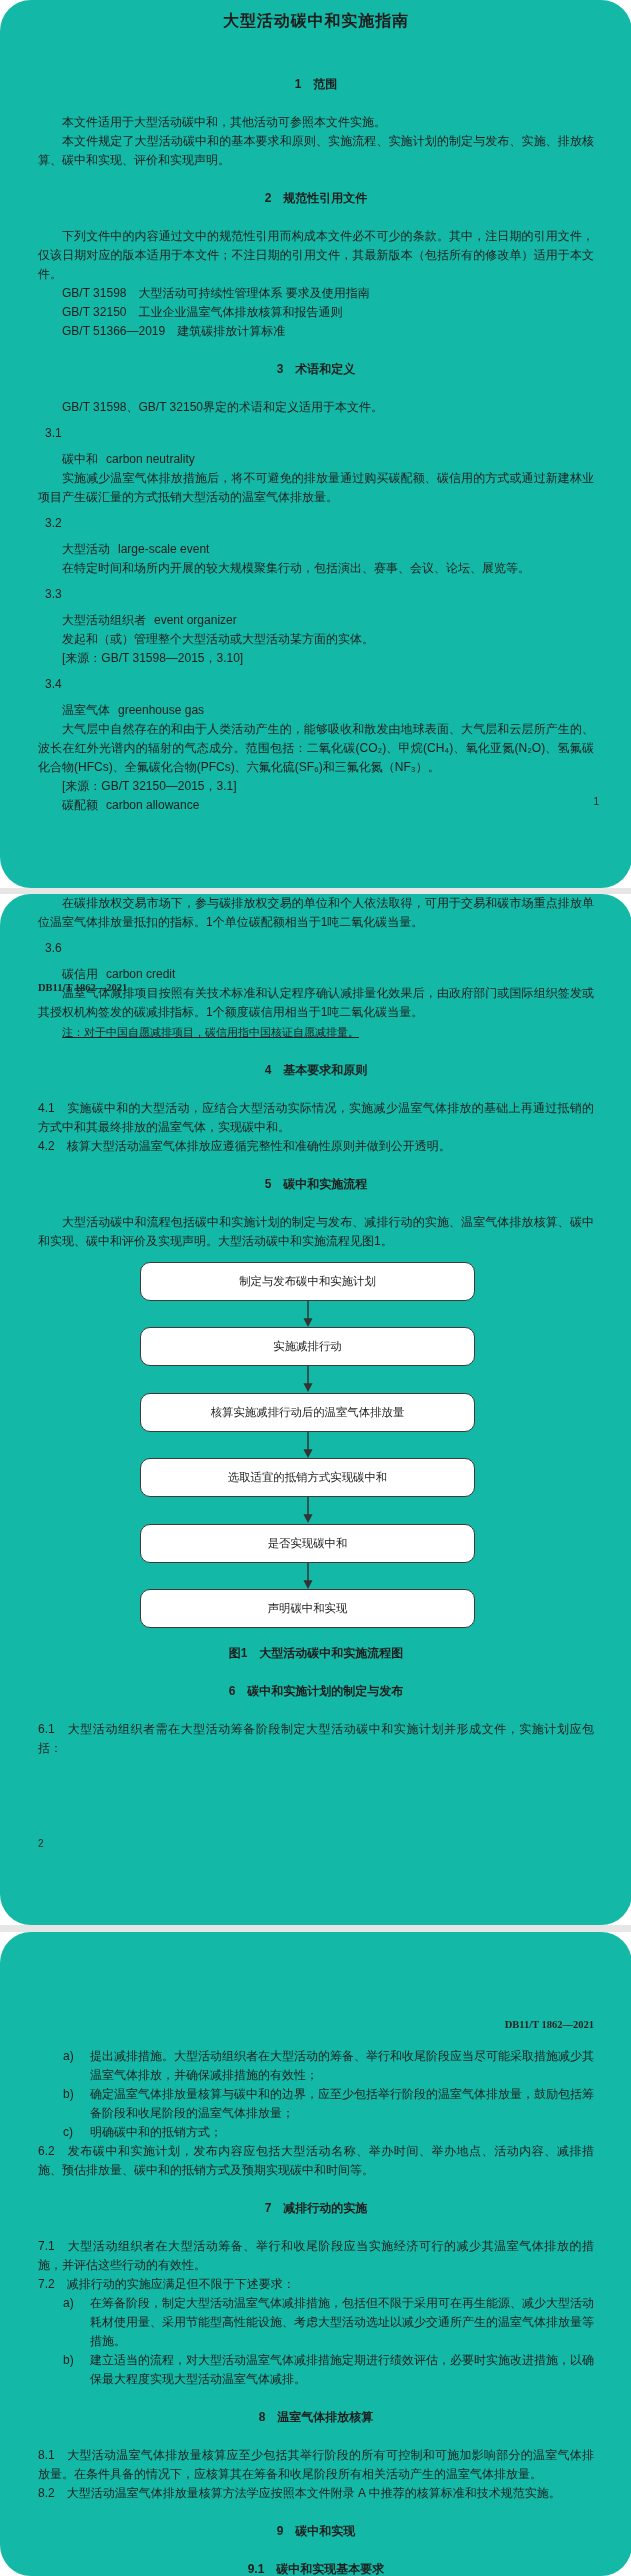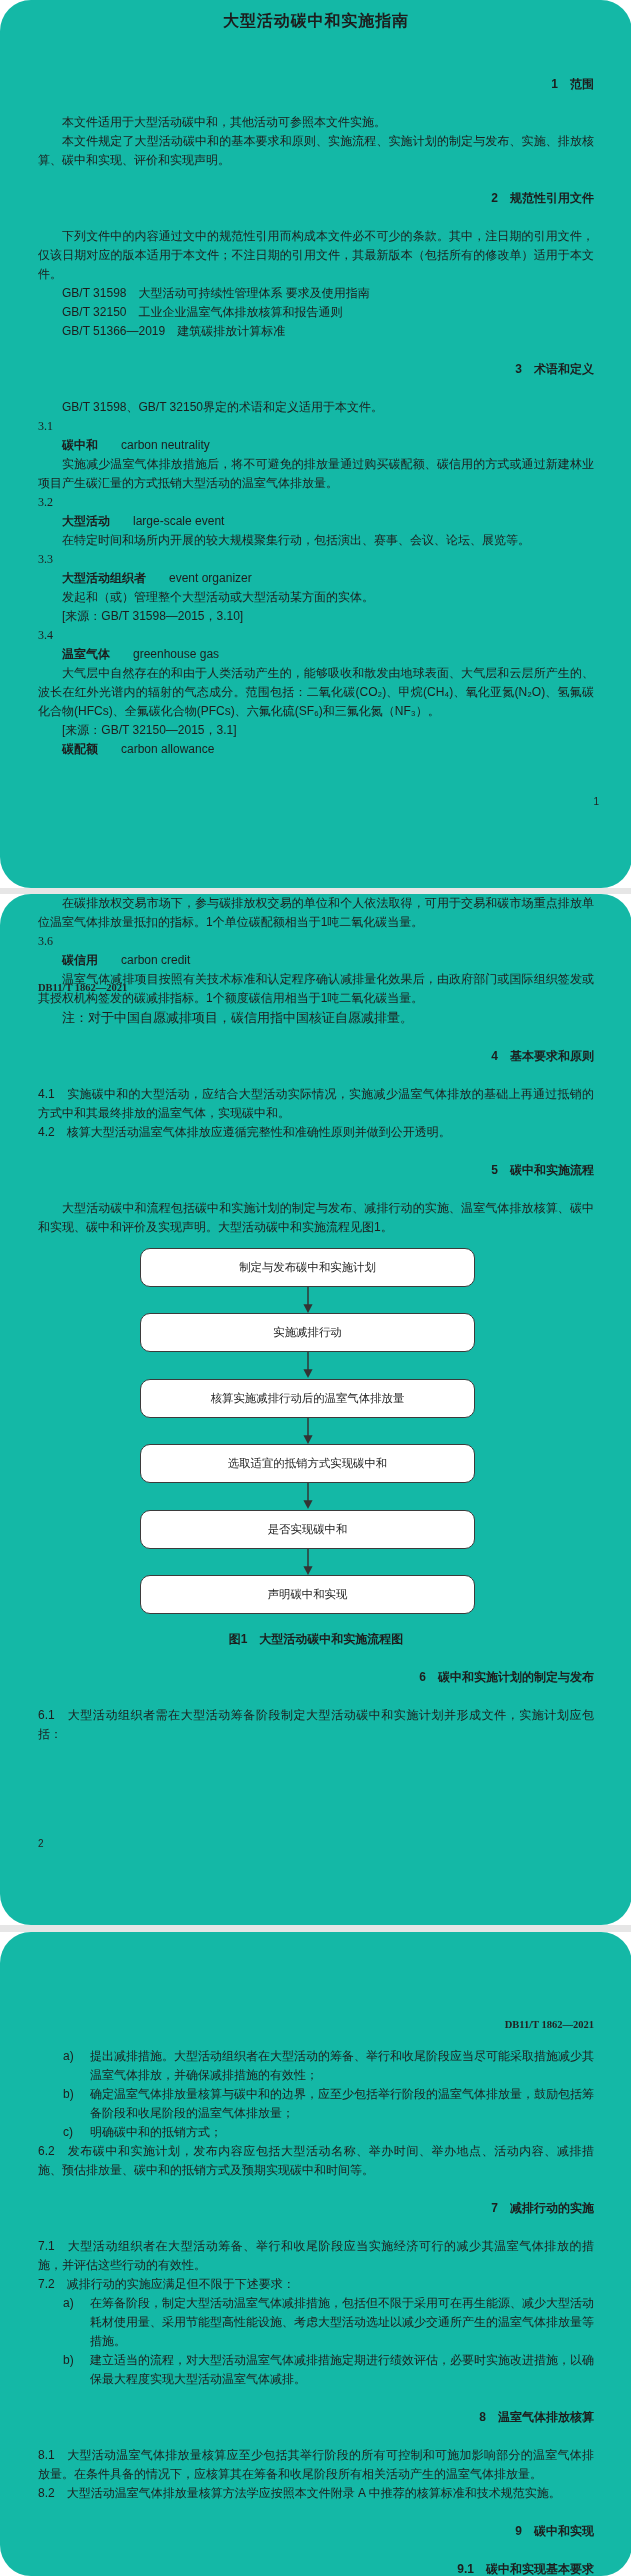--- a/index.html
+++ b/index.html
@@ -17,30 +17,30 @@
   .page-3 { height:644px; }
   .page-sep { height:6.4px; background:#e6e6e6; }
   .page-body { padding:0 38px; font-size:12px; line-height:19px; text-align:justify; }
   .page-2 .page-body { }
   .page-3 .page-body { padding-top:115px; }
 
   .doc-title {
     font-size:16px; font-weight:bold; text-align:center;
     padding-top:9.2px; margin:0 0 42px 0; line-height:24px; letter-spacing:0.9px;
   }
-  .h { font-weight:bold; margin:19px 0; text-align:right; }
+  .h { font-weight:bold; margin:19px 16px; text-align:center; }
   .p { margin:0; }
   .ind { text-indent:24px; }
   .ref { margin:0; padding-left:24px; text-align:left; }
-  .num { margin:0;font-family:Liberation Serif, serif; }
+  .num { margin:7px; }
   .term-line { margin:0; padding-left:24px; }
-  .term-zh { font-weight:bold; margin-right:23px; }
+  .term-zh { font-weight:normal; margin-right:8px; }
   .term-en { font-weight:normal; }
   .src { margin:0; padding-left:24px; }
-  .note { margin:0.9px 0 0 0; padding-left:24px; font-size:13px; line-height:18.3px; }
+  .note { margin:0.9px 0 0 0; padding-left:24px; font-size:11px; line-height:18.3px;text-decoration:underline; }
 
   .li { position:relative; margin:0; padding-left:52px; }
   .li .m { position:absolute; left:25px; }
 
   .doc-header { position:absolute; font-size:10.5px; font-weight:600; color:#222;font-family:Liberation Serif, serif; }
   .page-2 .doc-header { left:38px; top:88px; }
   .page-3 .doc-header { right:38px; top:87px; }
   .page-no { position:absolute; font-size:10px; color:#222; }
   .page-1 .page-no { right:33px; top:796px; }
   .page-2 .page-no { left:38px; top:944px; }

